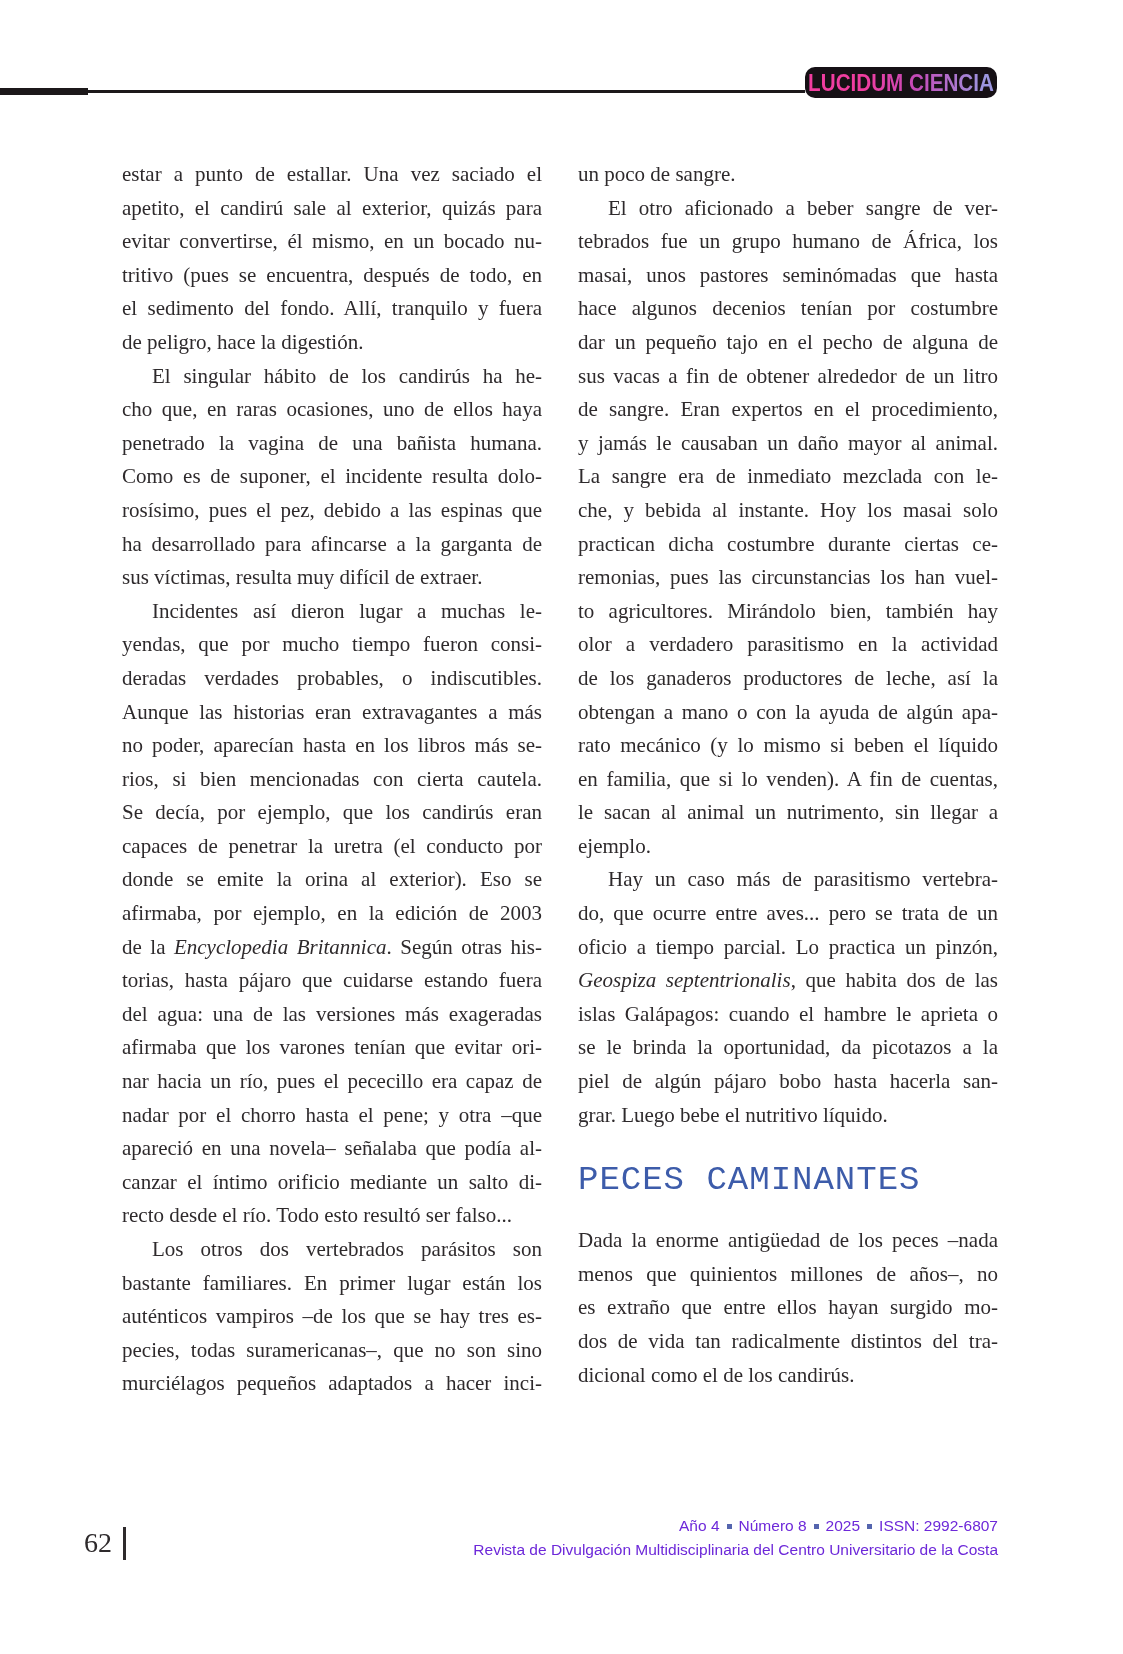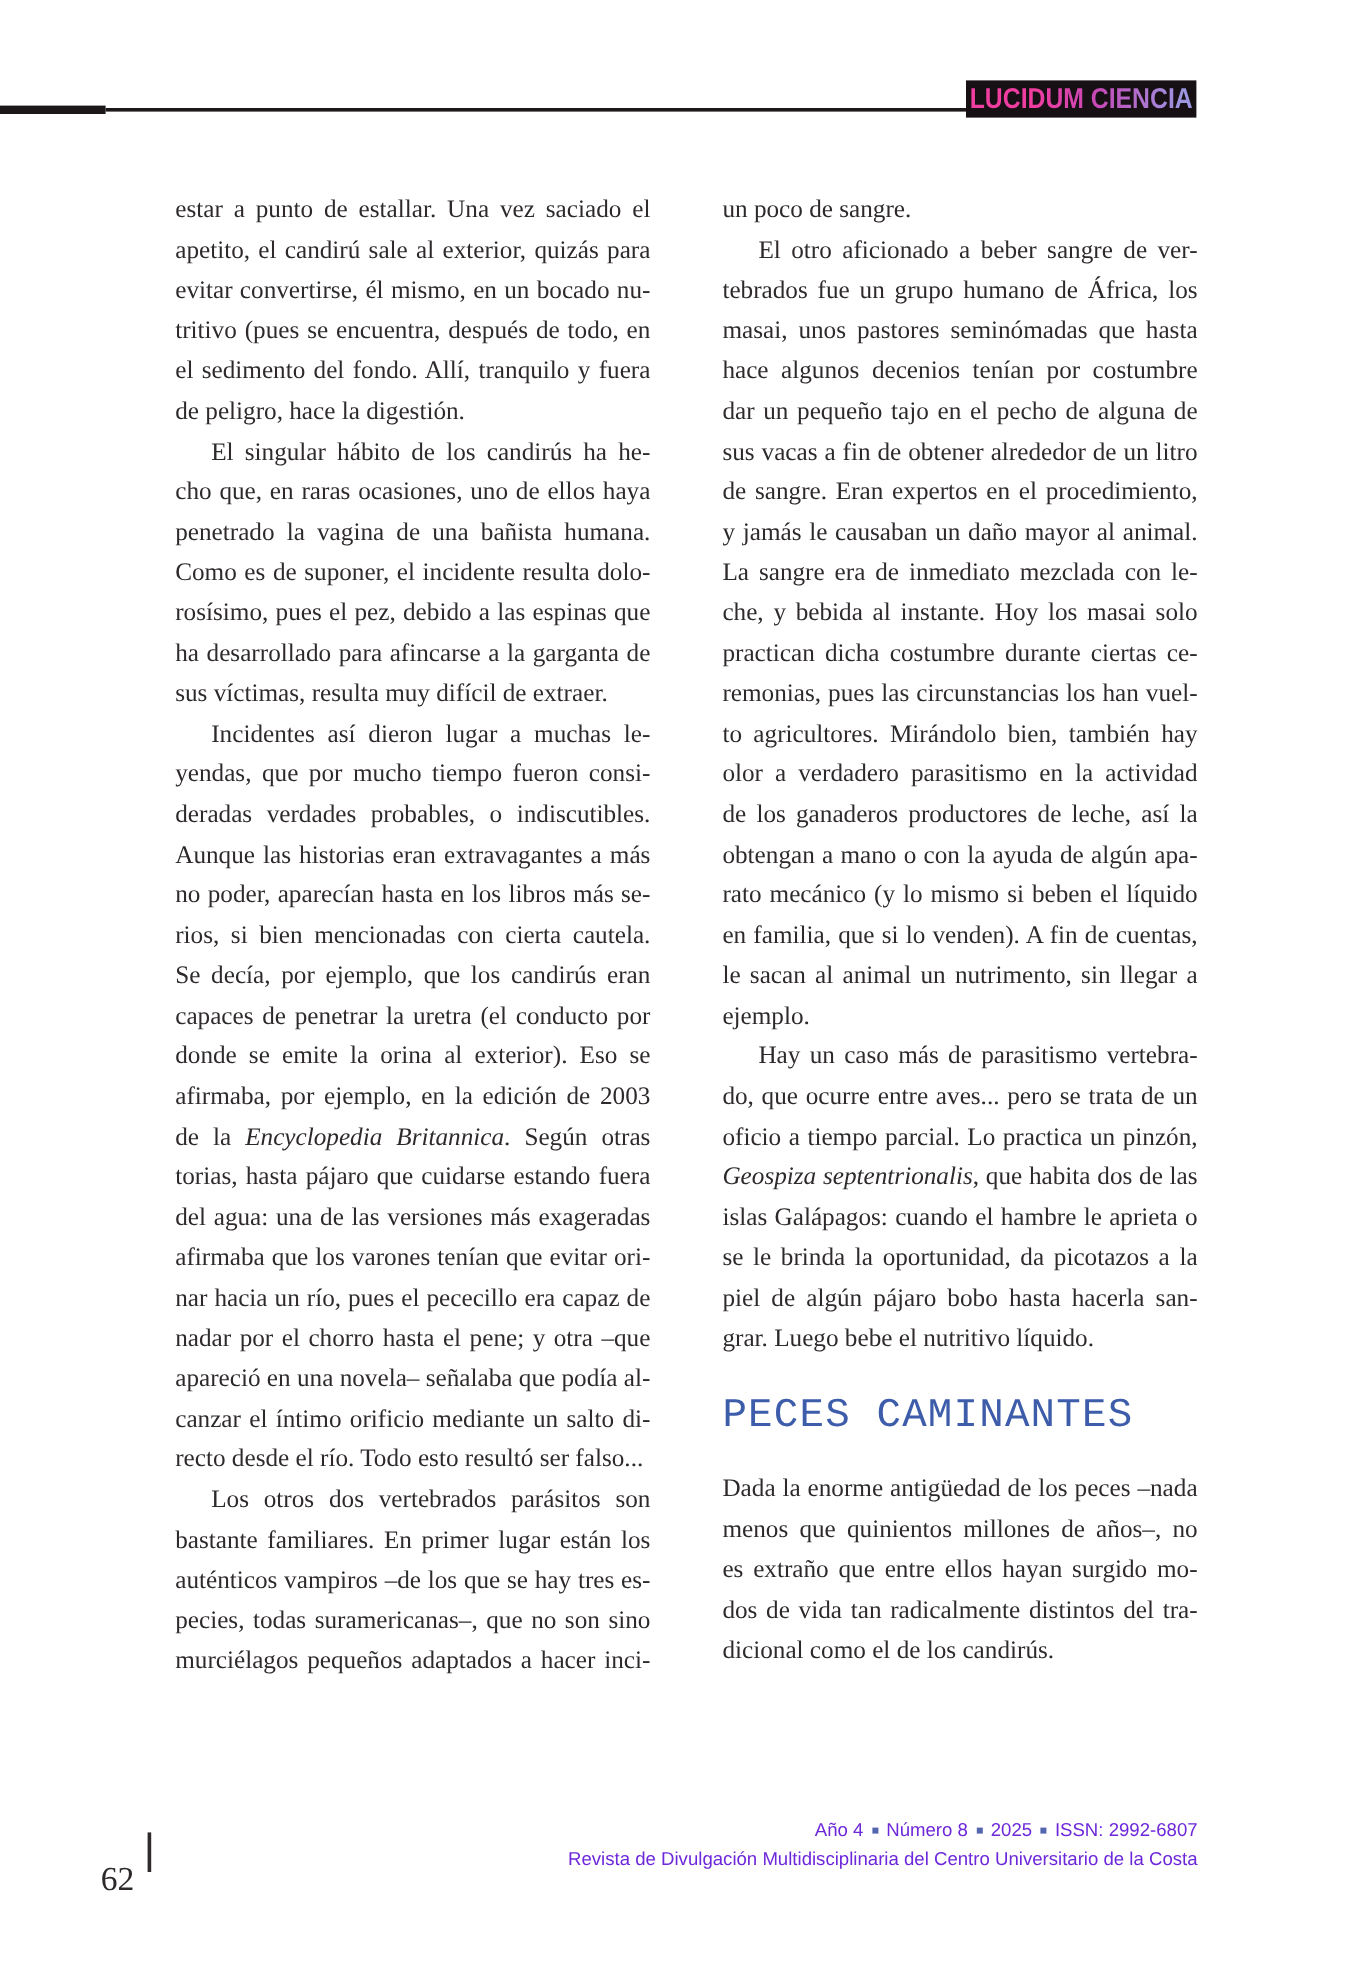--- a/index.html
+++ b/index.html
@@ -15,47 +15,46 @@
   html,body{margin:0;padding:0;}
   body{
     width:1123px;height:1654px;background:#ffffff;position:relative;
     font-family:"Liberation Serif",serif;color:var(--text-color);
     overflow:hidden;
   }
   .rule-thick{position:absolute;left:0;top:88px;width:88px;height:7px;background:var(--rule-color);}
   .rule-thin{position:absolute;left:88px;top:90px;width:717px;height:3px;background:var(--rule-color);}
   .logo-box{
     position:absolute;left:805px;top:67px;width:192px;height:31px;
-    background:var(--logo-bg);display:flex;align-items:center;justify-content:center;overflow:hidden;
+    background:var(--logo-bg);display:flex;align-items:center;justify-content:center;overflow:hidden;border-radius:10px;
   }
   .logo-text{
     font-family:"Liberation Sans",sans-serif;font-weight:bold;font-size:24px;white-space:nowrap;
     transform:scaleX(0.86);letter-spacing:0px;
     background:linear-gradient(90deg,var(--logo-g1) 0%,var(--logo-g1) 30%,var(--logo-g2) 58%,var(--logo-g3) 95%);
     -webkit-background-clip:text;background-clip:text;color:transparent;
   }
   .columns{position:absolute;left:122px;top:158px;width:876px;display:flex;gap:36px;}
-  .col{width:420px;font-size:21px;line-height:33.6px;margin-left:24px;}
+  .col{width:420px;font-size:21px;line-height:33.6px;}
   .para{margin:0;}
   .line{
     text-align:justify;text-align-last:justify;
     overflow:hidden;max-height:33.6px;
   }
   .line.last{text-align-last:left;}
   .line.indent{padding-left:30px;}
   .line em{font-style:italic;}
   .section-heading{
     font-family:Liberation Mono, monospace;color:var(--heading-color);
     font-size:34px;line-height:28px;letter-spacing:1px;
     margin:34px 0 30px 0;text-align:left;text-align-last:left;
   }
   .footer-page{
     position:absolute;left:84px;top:1526px;font-size:28px;line-height:33px;
     color:var(--text-color);
-    margin-top:24px;
   }
   .footer-bar{position:absolute;left:123px;top:1527px;width:3px;height:33px;background:var(--text-color);}
   .footer-info{
     position:absolute;right:125px;top:1514px;text-align:right;
     font-family:"Liberation Sans",sans-serif;font-size:15.5px;line-height:24px;color:#6d28d9;
   }
   .sq{
     display:inline-block;width:5px;height:5px;background:var(--bullet-color);
     margin:0 7px;vertical-align:2px;
   }

